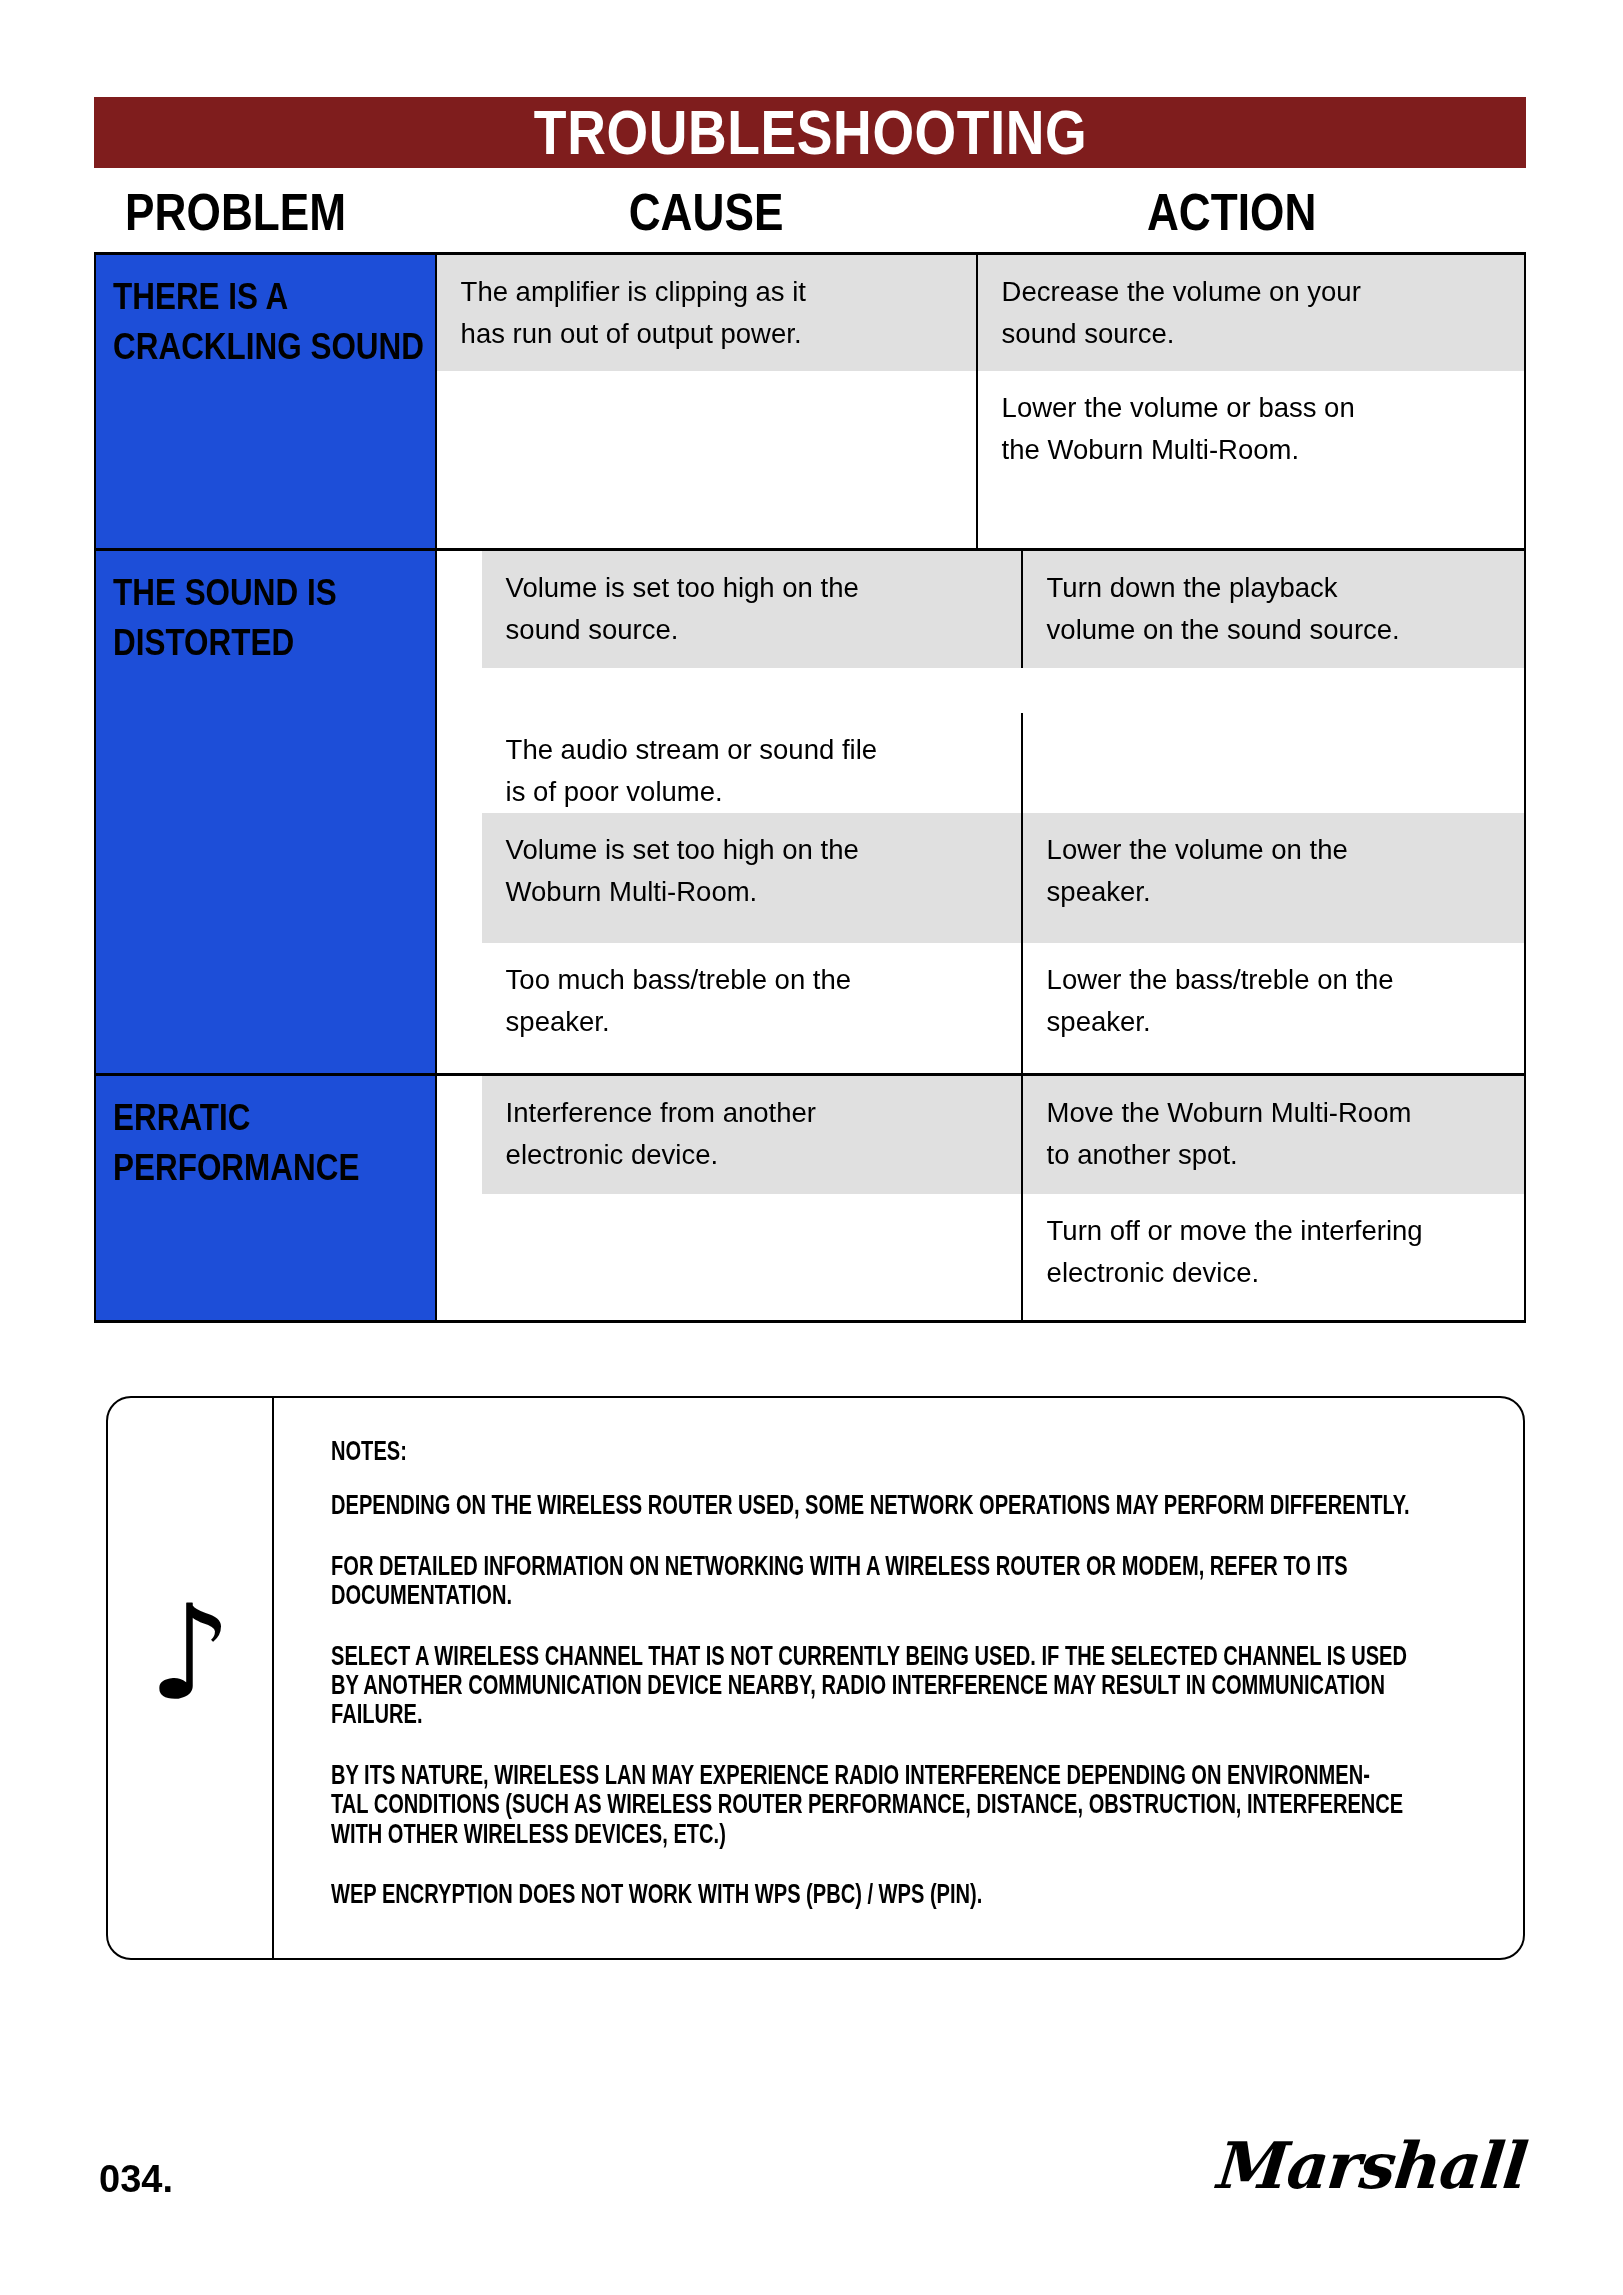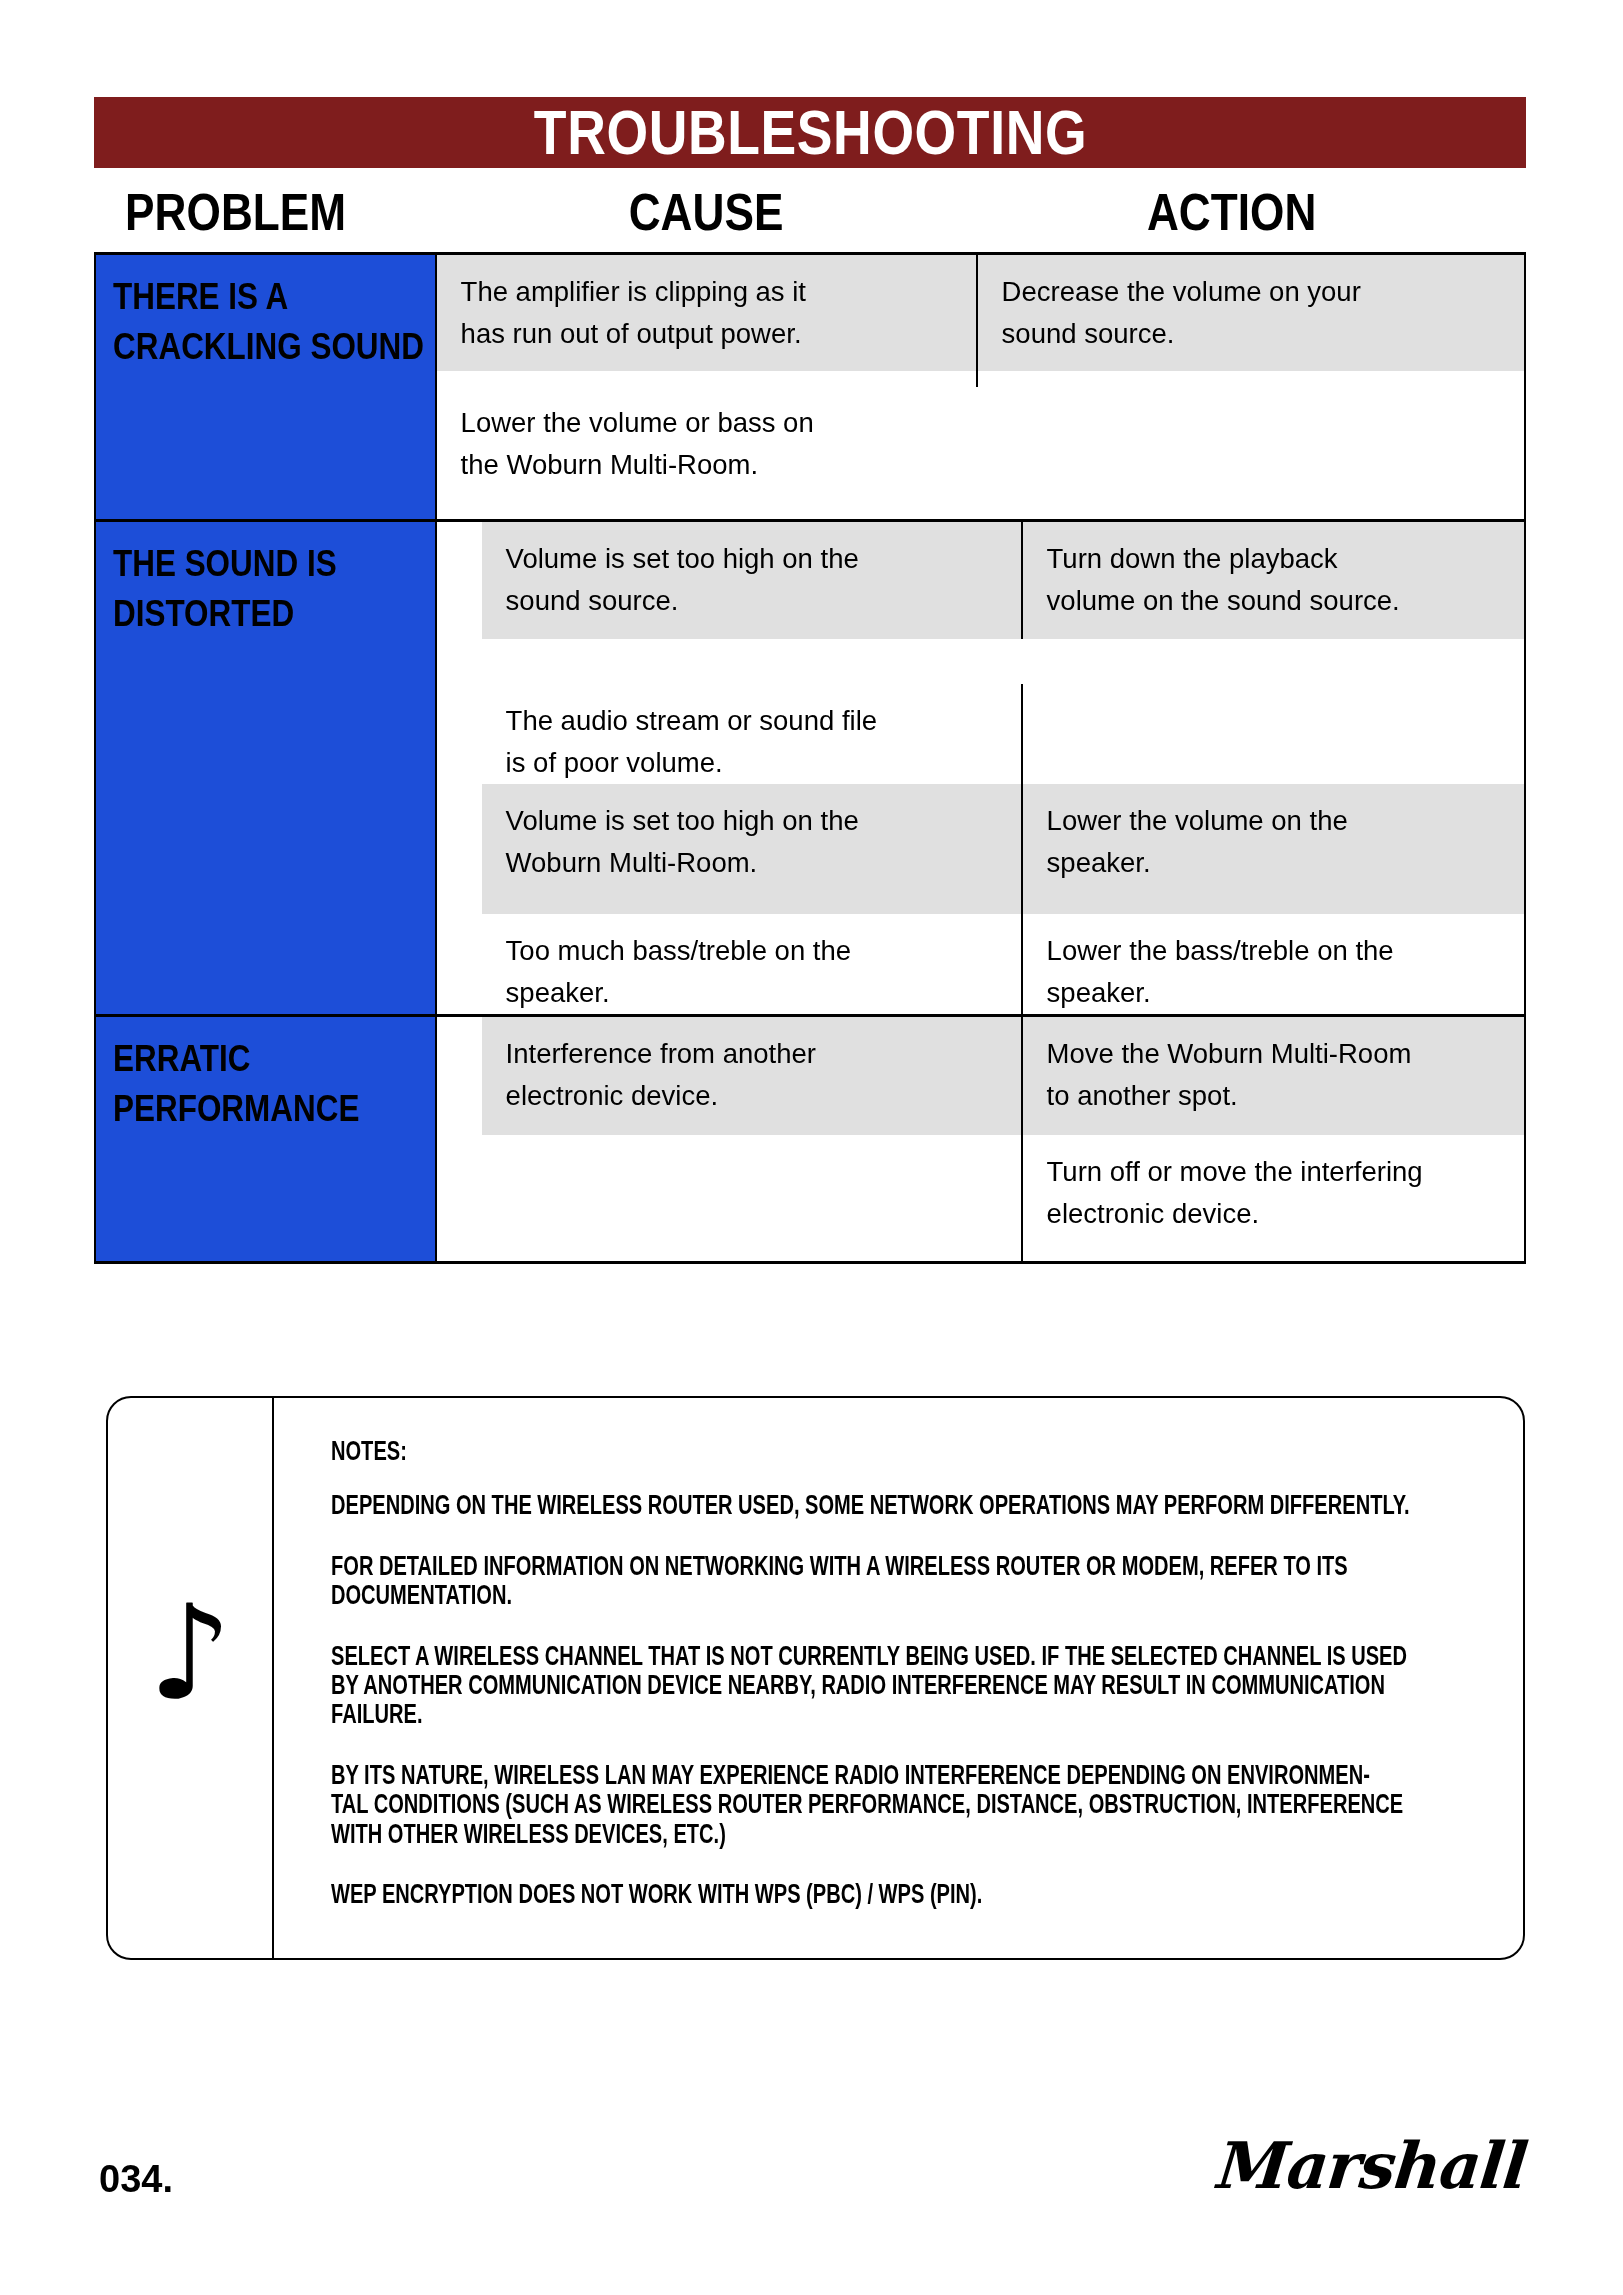--- a/index.html
+++ b/index.html
@@ -109,21 +109,21 @@
           <div class="sub-row shaded" style="height: 116px;">
             <div class="cell cause-cell">
               <div class="c-line">The amplifier is clipping as it</div>
               <div class="c-line">has run out of output power.</div>
             </div>
             <div class="cell action-cell">
               <div class="c-line">Decrease the volume on your</div>
               <div class="c-line">sound source.</div>
             </div>
           </div>
-          <div class="sub-row" style="height: 148px; flex-direction: column;">
+          <div class="sub-row" style="height: 177px;">
             <div class="cell cause-cell"></div>
             <div class="cell action-cell">
               <div class="c-line">Lower the volume or bass on</div>
               <div class="c-line">the Woburn Multi-Room.</div>
             </div>
           </div>
         </div>
       </div>
       <div class="ts-group">
         <div class="problem-cell">
@@ -150,21 +150,21 @@
           <div class="sub-row shaded" style="height: 130px;">
             <div class="cell cause-cell">
               <div class="c-line">Volume is set too high on the</div>
               <div class="c-line">Woburn Multi-Room.</div>
             </div>
             <div class="cell action-cell">
               <div class="c-line">Lower the volume on the</div>
               <div class="c-line">speaker.</div>
             </div>
           </div>
-          <div class="sub-row" style="height: 100px;">
+          <div class="sub-row" style="height: 130px;">
             <div class="cell cause-cell">
               <div class="c-line">Too much bass/treble on the</div>
               <div class="c-line">speaker.</div>
             </div>
             <div class="cell action-cell">
               <div class="c-line">Lower the bass/treble on the</div>
               <div class="c-line">speaker.</div>
             </div>
           </div>
         </div>

